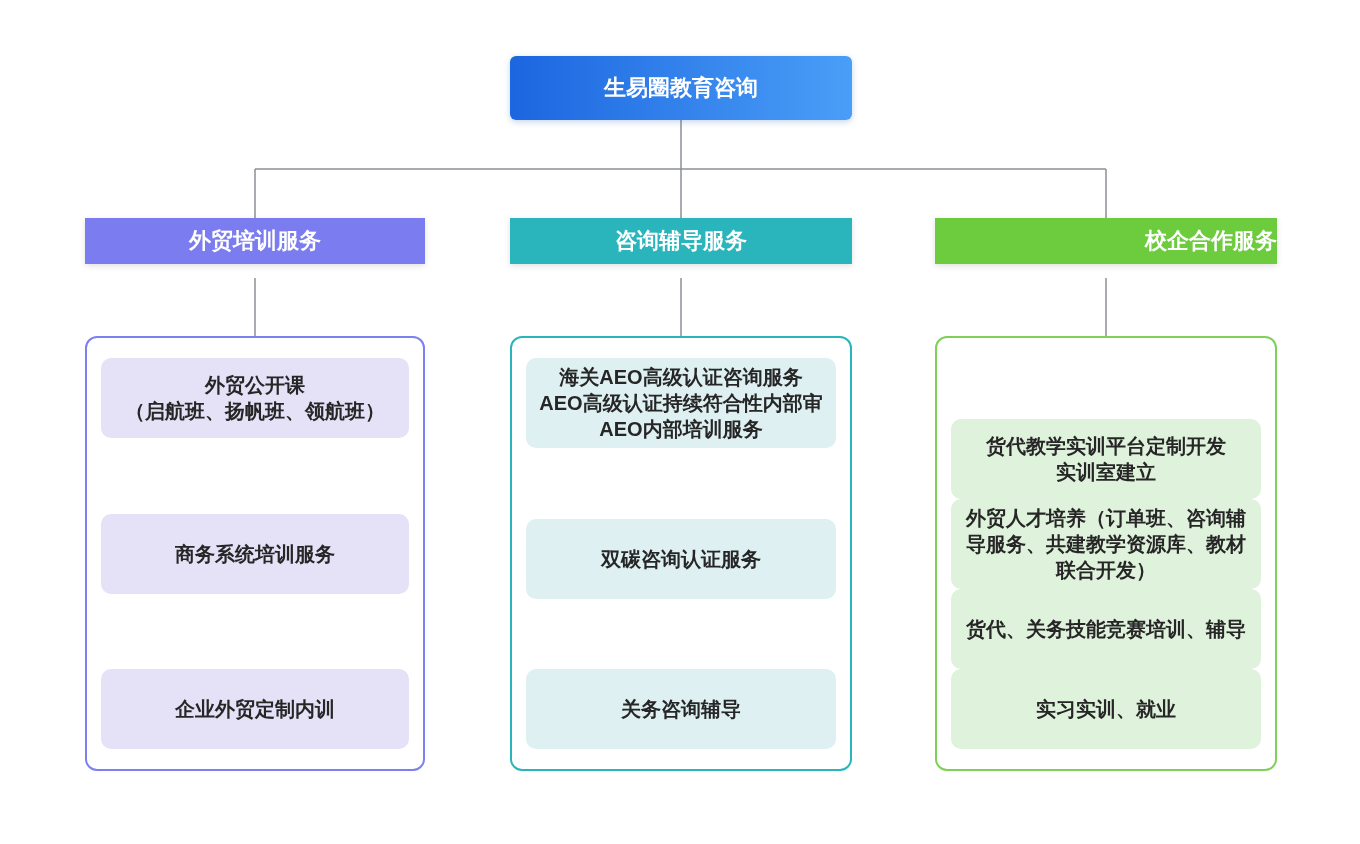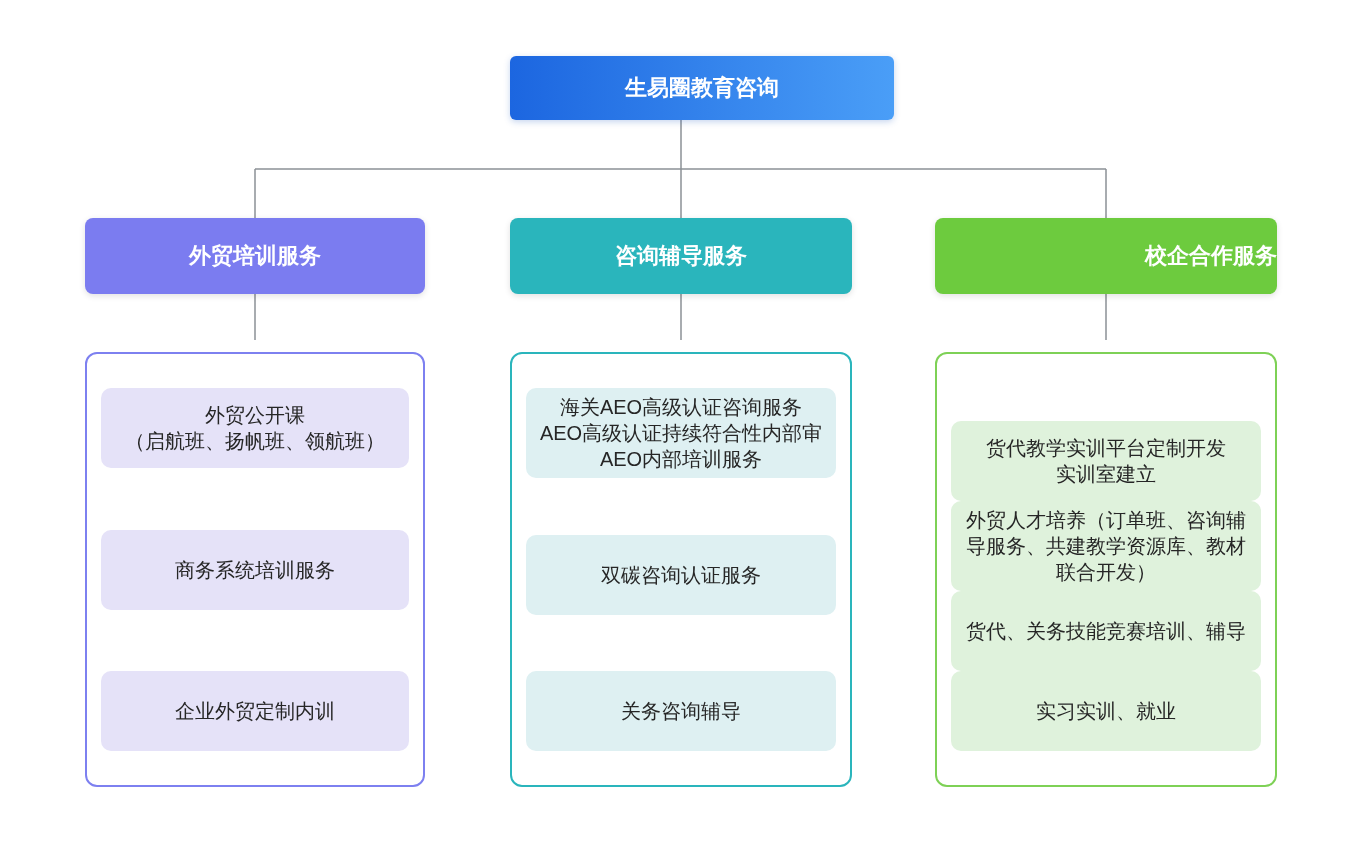--- a/index.html
+++ b/index.html
@@ -25,50 +25,51 @@
   .node {
     position: absolute;
     display: flex;
     align-items: center;
     justify-content: center;
     text-align: center;
     box-sizing: border-box;
   }
   .root-node {
     left: 510px; top: 56px;
-    width: 384px; height: 64px;
+    width: 342px; height: 64px;
     border-radius: 6px;
     background: linear-gradient(90deg, var(--root-g1, #1c66e0), var(--root-g2, #4a9ef7));
     color: #ffffff;
     font-size: 22px;
     font-weight: bold;
     box-shadow: 0 2px 6px rgba(30, 90, 190, 0.25);
   }
   .branch-header {
     top: 218px;
-    height: 76px;
-    border-radius: 8px;
+    height: 46px;
+    border-radius: 0;
     background: var(--accent);
     color: #ffffff;
     font-size: 22px;
     font-weight: bold;
     box-shadow: 0 2px 6px rgba(0, 0, 0, 0.12);
   }
   .branch-panel {
     position: absolute;
-    top: 352px;
+    top: 336px;
     height: 435px;
     box-sizing: border-box;
     background: #ffffff;
     border: 2px solid var(--border);
     border-radius: 12px;
-    padding: 34px 14px;
+    padding: 20px 14px;
     display: flex;
     flex-direction: column;
     justify-content: space-between;
+    font-weight: bold;
   }
   .b0 { left: 85px;  width: 340px; }
   .b1 { left: 510px; width: 342px; }
   .b2 { left: 935px; width: 342px; justify-content: flex-end; }
   .service-item {
     min-height: 80px;
     border-radius: 10px;
     background: var(--item-bg);
     display: flex;
     align-items: center;

